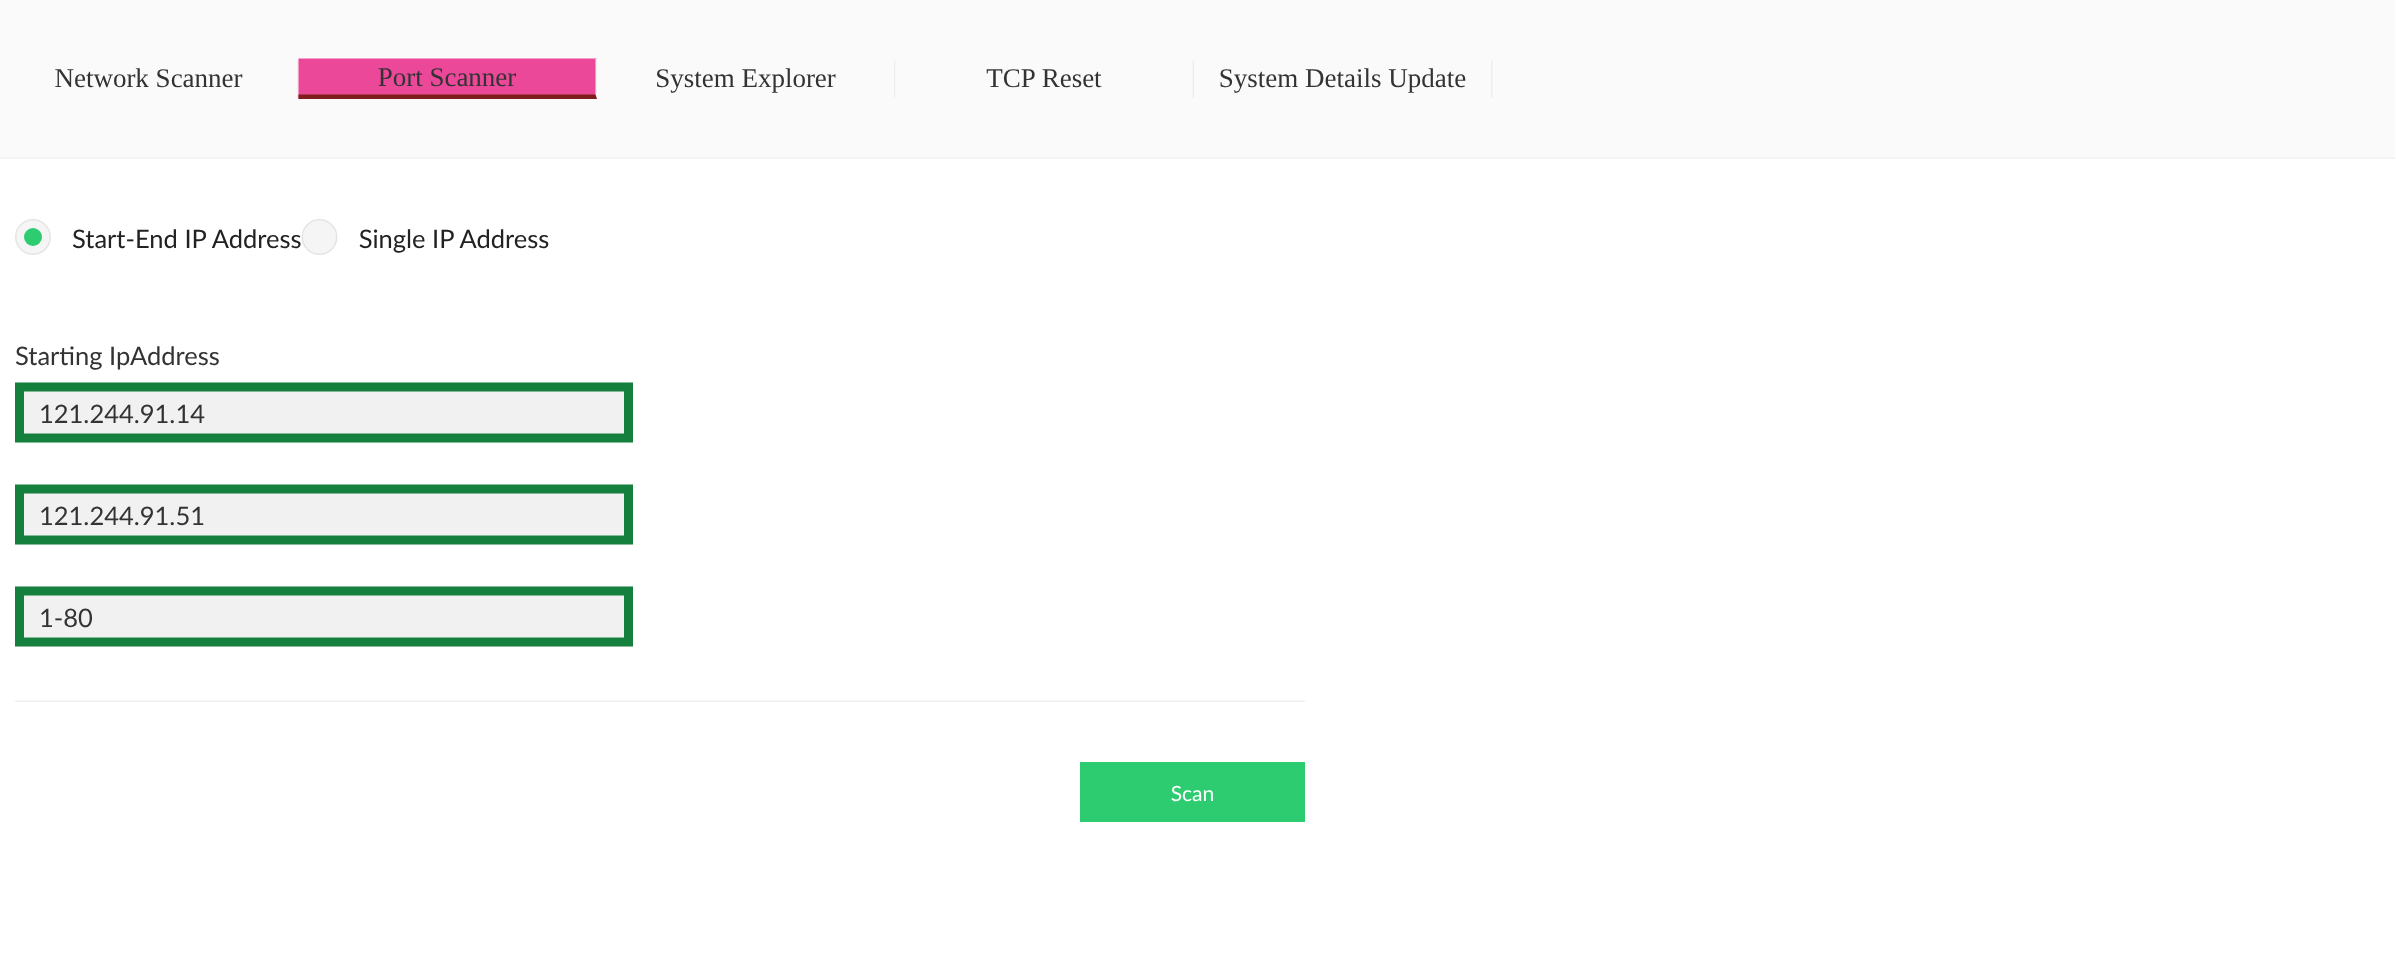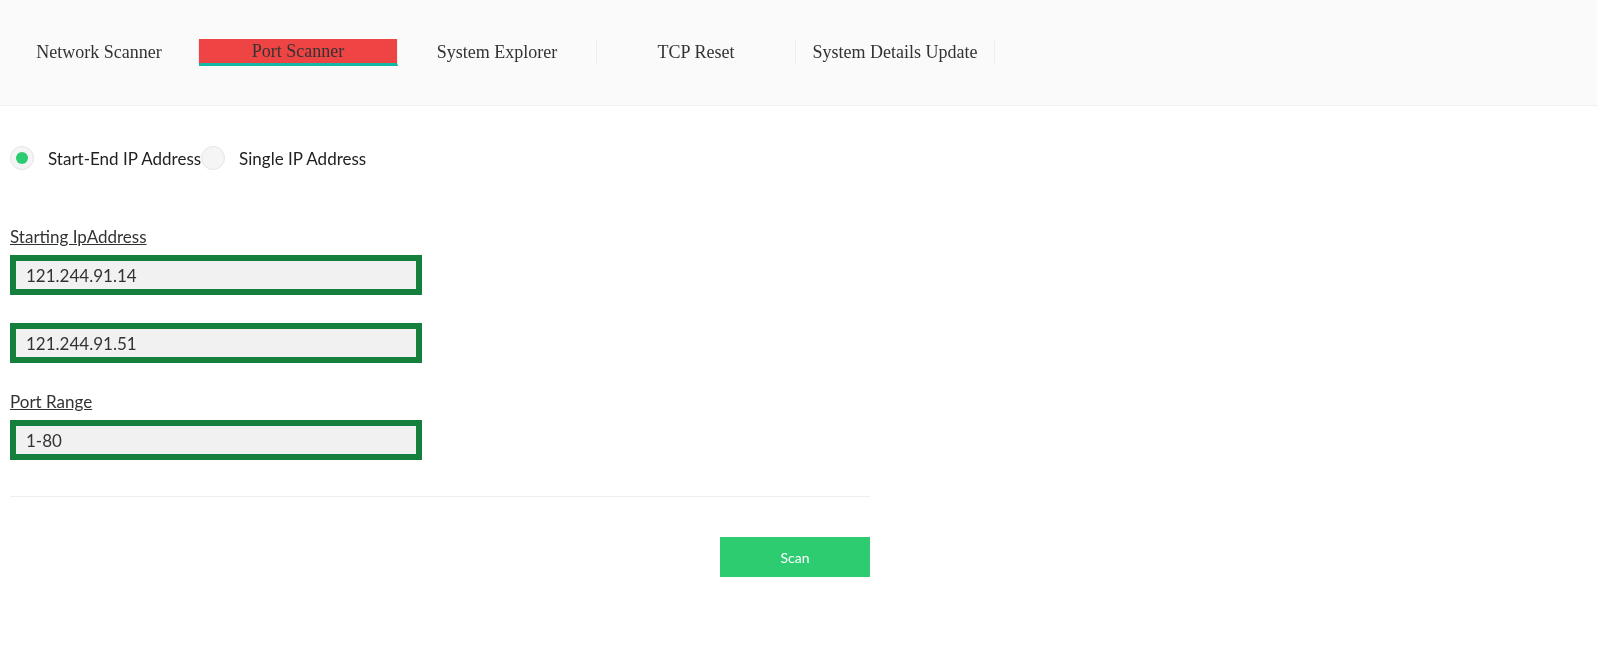--- a/index.html
+++ b/index.html
@@ -29,22 +29,22 @@
       font-family: Georgia, "Times New Roman", serif;
       font-size: 18px;
       color: #333;
       cursor: pointer;
       border-right: 1px solid #eee;
       padding: 0 12px;
       line-height: 1.35;
       background: #fafafa;
     }
     .tab.active {
-      background: #ef4444;
-      border-bottom: 3px solid #14b8a6;
+      background: #ec4899;
+      border-bottom: 3px solid #7f1d1d;
     }
     .content {
       padding: 40px 10px 20px 10px;
       width: 870px;
     }
     .radio-row {
       display: flex;
       align-items: center;
       margin-bottom: 56px;
     }
@@ -73,21 +73,20 @@
     }
     .radio-outer.selected .radio-inner {
       display: block;
     }
     .radio-label {
       font-size: 17px;
       color: #222;
     }
     .field-group {
       margin-bottom: 28px;
-      text-decoration: underline;
     }
     .field-label {
       font-size: 17px;
       color: #333;
       margin-bottom: 8px;
       display: block;
     }
     .field-input {
       width: 412px;
       height: 40px;
@@ -150,21 +149,20 @@
   <div class="field-group">
     <label class="field-label">Starting IpAddress</label>
     <input class="field-input" type="text" value="121.244.91.14" style="">
   </div>
 
   <div class="field-group">
     <input class="field-input" type="text" value="121.244.91.51" style="">
   </div>
 
   <div class="field-group">
-    <label class="field-label">Port Range</label>
     <input class="field-input" type="text" value="1-80" style="">
   </div>
 
   <hr class="separator">
 
   <div class="actions">
     <button class="scan-btn">Scan</button>
   </div>
 
 </div>

